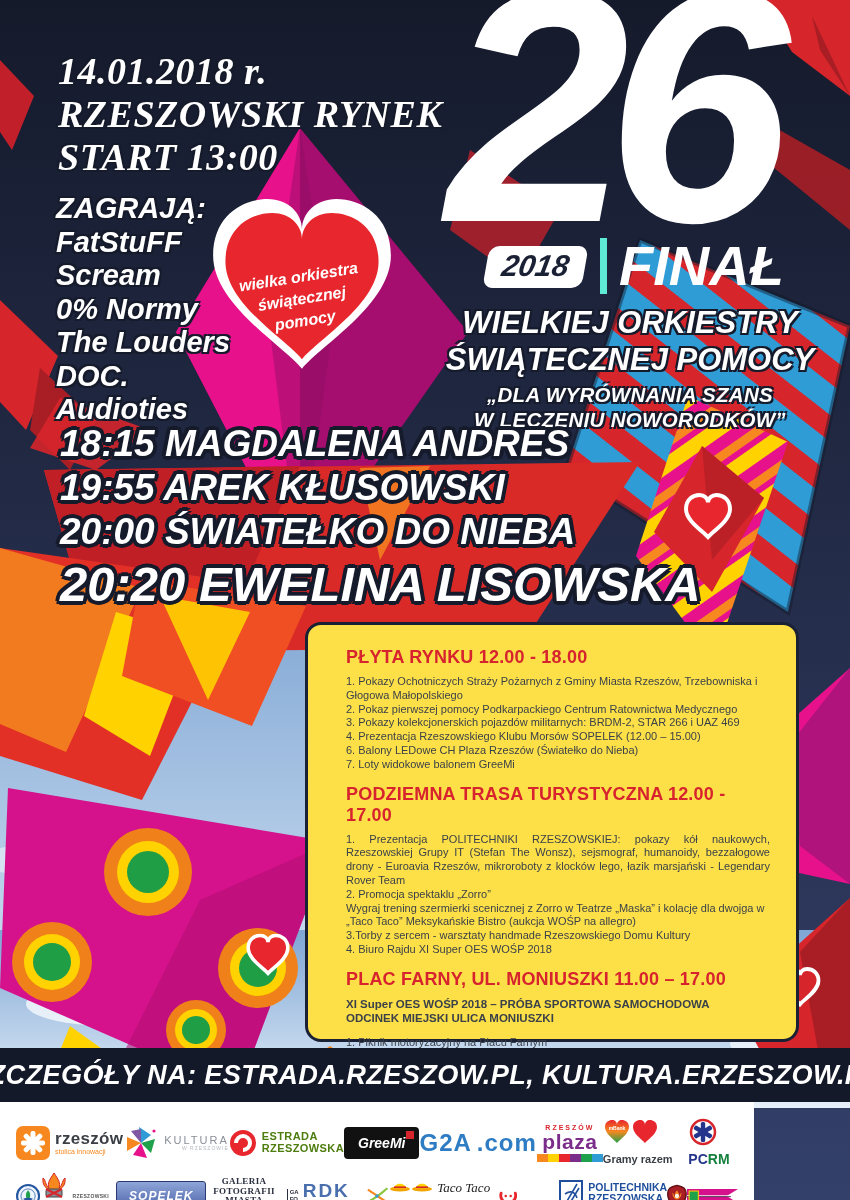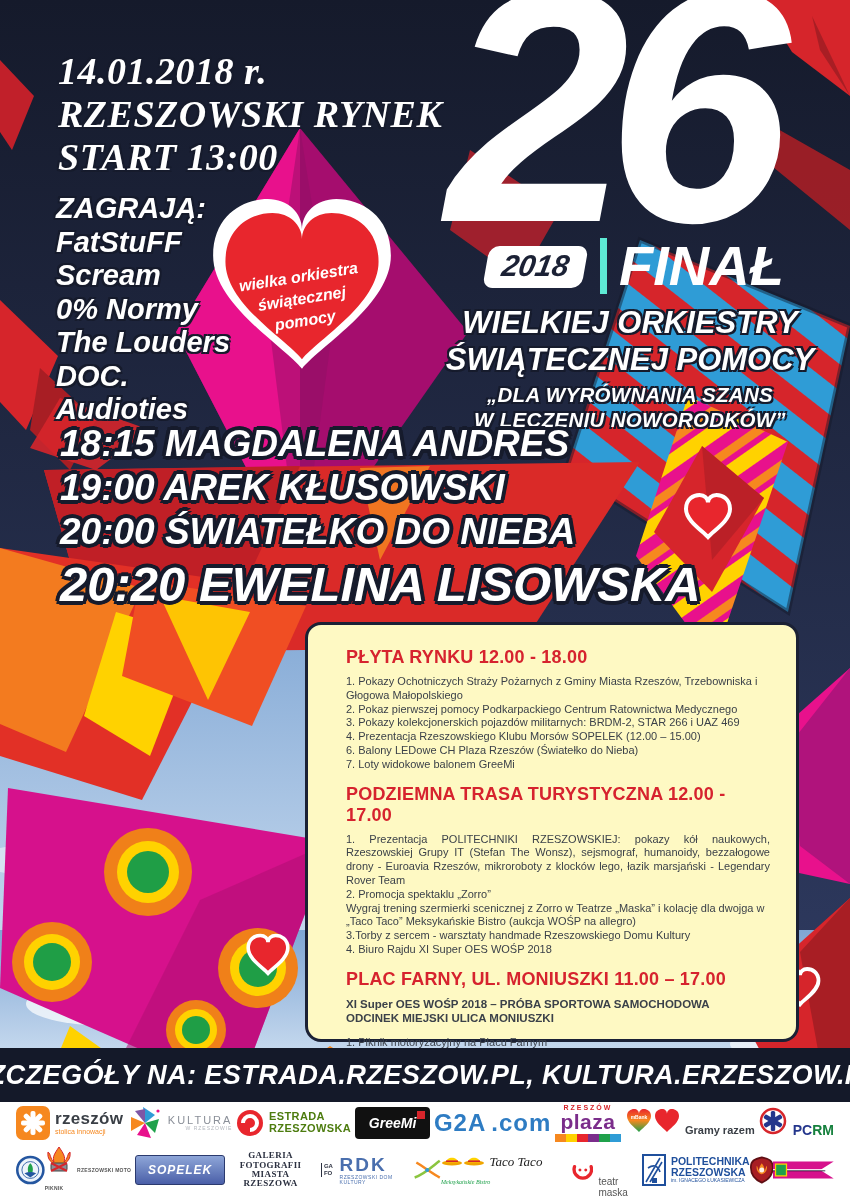--- a/index.html
+++ b/index.html
@@ -23,36 +23,36 @@
          font-style:italic;padding:3px 16px 5px;border-radius:10px;transform:skewX(-10deg);}
   .final{left:600px;top:238px;font-size:56px;border-left:7px solid #5eead4;padding-left:12px;line-height:1;}
   .orglines{left:400px;top:304px;width:460px;text-align:center;font-size:31px;line-height:37px;}
   .motto{left:400px;top:382px;width:460px;text-align:center;font-size:20.5px;line-height:25px;letter-spacing:.3px;}
 
   .sched{left:60px;top:422px;}
   .sched .row{font-size:37px;line-height:44px;white-space:nowrap;}
   .sched .row.big{font-size:49px;line-height:56px;margin-top:2px;}
 
   
-  .progbox{left:305px;top:622px;width:494px;height:420px;background:#fef9c3;border:3px solid #1b2135;
+  .progbox{left:305px;top:622px;width:494px;height:420px;background:#fde047;border:3px solid #1b2135;
            border-radius:16px;box-sizing:border-box;padding:22px 26px 14px 38px;color:#3b4149;}
   .progbox h3{margin:0 0 7px;color:#d6232e;font-size:18px;font-weight:700;letter-spacing:.2px;}
   .prog-section{margin-bottom:12px;}
   .prog-section p{margin:0;font-size:11px;line-height:13.8px;}
   .prog-section p.just{text-align:justify;}
   .prog-sub{font-weight:700;white-space:pre-line;margin:2px 0 10px;font-size:11.5px;line-height:14.5px;}
 
   
   .detailbar{left:0;top:1048px;width:850px;height:54px;background:#141929;display:flex;
              align-items:center;justify-content:center;}
   .detailbar span{font-size:28px;letter-spacing:.4px;transform:scaleX(.97);white-space:nowrap;}
 
   
-  .sponsors{left:0;top:1102px;width:850px;height:98px;background:#fff;z-index:3;
-            display:flex;flex-direction:column;justify-content:space-evenly;padding:2px 16px;box-sizing:border-box;}
+  .sponsors{left:0;top:1102px;width:754px;height:98px;background:#fff;z-index:3;
+            display:flex;flex-direction:column;justify-content:space-evenly;padding:16px 16px;box-sizing:border-box;}
   .sprow{display:flex;align-items:center;justify-content:space-between;}
   .lg{display:flex;align-items:center;gap:5px;}
   .lg .tcol{display:flex;flex-direction:column;line-height:1.05;}
   .rz-name{font-size:17px;color:#3a3f46;font-weight:700;letter-spacing:.3px;}
   .rz-sub{font-size:7px;color:#f6881f;}
   .kult-name{font-size:11px;color:#8a8f98;letter-spacing:2px;}
   .kult-sub{font-size:5px;color:#b3b7be;text-align:right;letter-spacing:1px;}
   .estr{font-size:11px;color:#4d7c0f;font-weight:700;letter-spacing:.4px;}
   .greemi{background:#111;border-radius:4px;color:#fff;font-weight:700;font-style:italic;
           font-size:14px;padding:8px 14px;position:relative;}
@@ -249,21 +249,21 @@
     <div>„DLA WYRÓWNANIA SZANS</div>
     <div>W LECZENIU NOWORODKÓW”</div>
   </div>
 
   <div class="abs wtxt shadow2 sched">
     <div class="row">
       <span>18:15</span>
       <span>MAGDALENA ANDRES</span>
     </div>
     <div class="row">
-      <span>19:00</span>
+      <span>19:55</span>
       <span>AREK KŁUSOWSKI</span>
     </div>
     <div class="row">
       <span>20:00</span>
       <span>ŚWIATEŁKO DO NIEBA</span>
     </div>
     <div class="row big">
       <span>20:20</span>
       <span>EWELINA LISOWSKA</span>
     </div>

